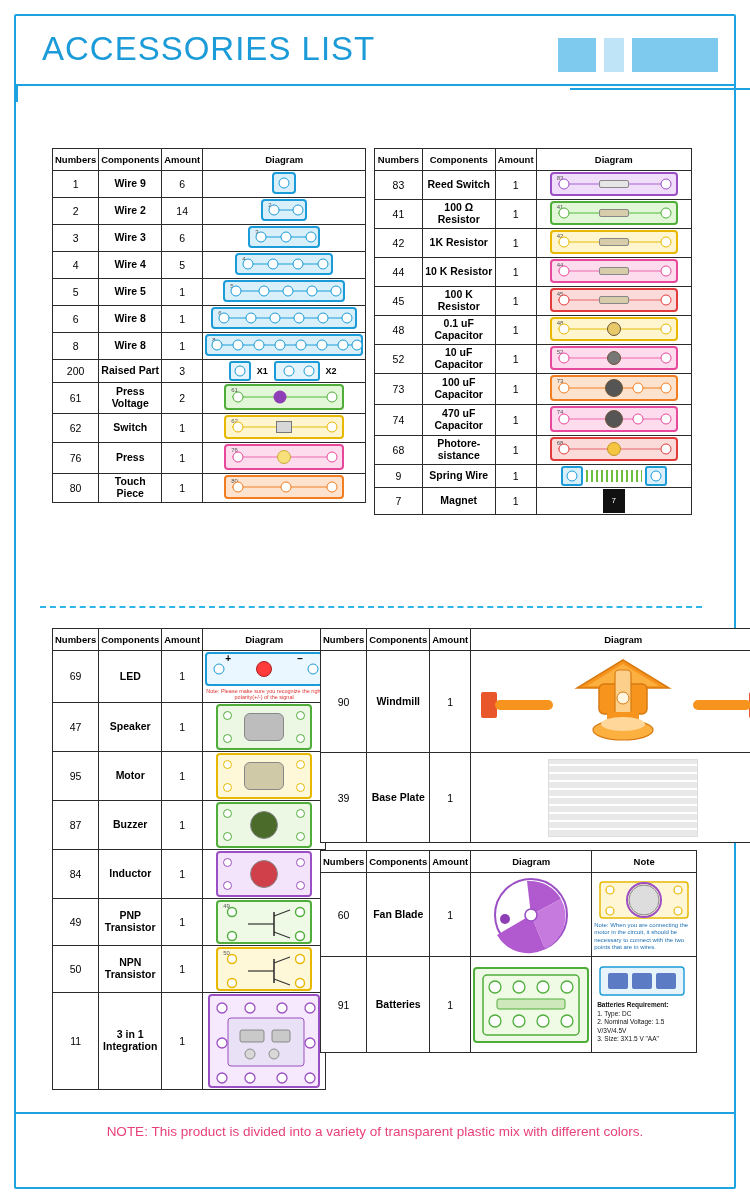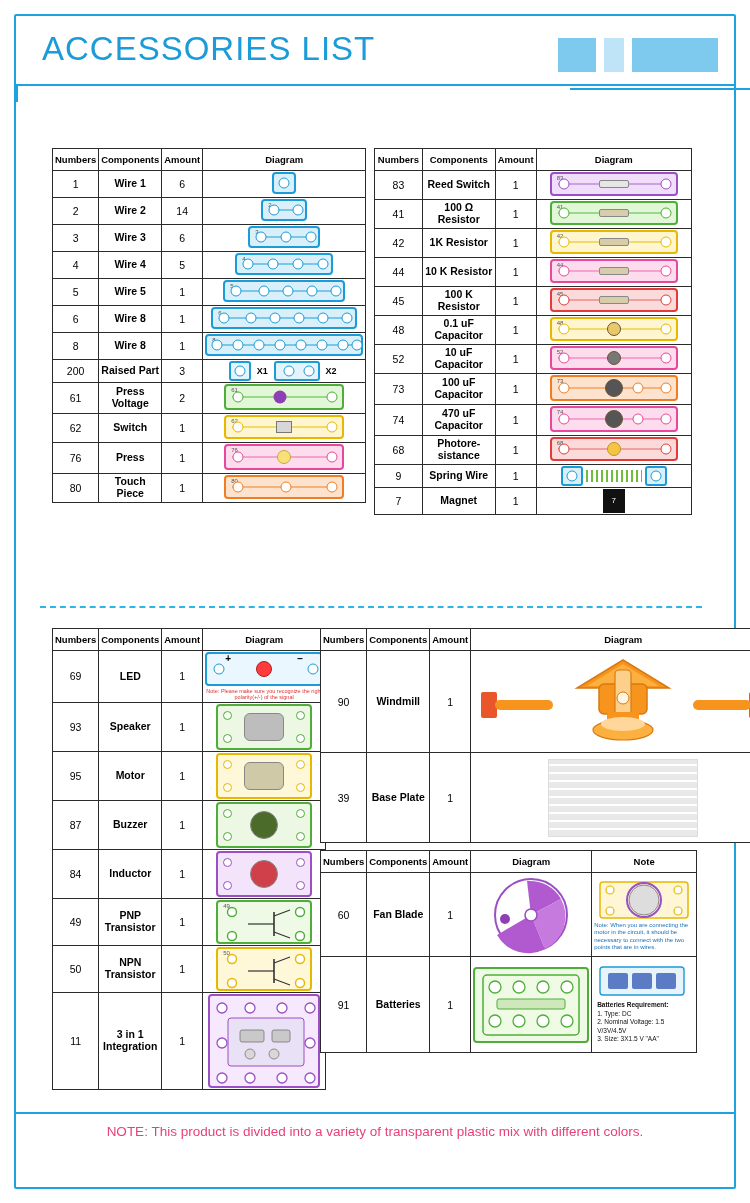--- a/index.html
+++ b/index.html
@@ -234,21 +234,21 @@
   <tbody>
         <tr>
     <th style="width:46px">Numbers</th>
     <th style="width:62px">Components</th>
     <th style="width:40px">Amount</th>
     <th style="width:164px">Diagram</th>
   </tr>
 
   <tr>
     <td class="num">1</td>
-    <td class="nm">Wire 1</td>
+    <td class="nm">Wire 9</td>
     <td class="amt">6</td>
     <td class="dg">
       <span class="bar" style="width:24px;height:22px;">
         <span class="dot" style="left:50%"></span>
       </span>
     </td>
   </tr>
 
   <tr>
     <td class="num">2</td>
@@ -573,21 +573,21 @@
         <span class="minus">−</span>
         <span class="dot" style="left:12px"></span>
         <span class="ledchip"></span>
         <span class="dot" style="left:106px"></span>
       </div>
       <div class="lednote">Note: Please make sure you recognize the right polarity(+/-) of the signal</div>
     </td>
   </tr>
 
   <tr>
-    <td class="num">93</td>
+    <td class="num">47</td>
     <td class="nm">Speaker</td>
     <td class="amt">1</td>
     <td class="dg">
       <div class="mod grn">
         <span class="core" style="background:#bdbdbd;"></span>
         <span class="pad tl"></span>
               <span class="pad tr"></span>
               <span class="pad bl"></span>
               <span class="pad br"></span>
       </div>

